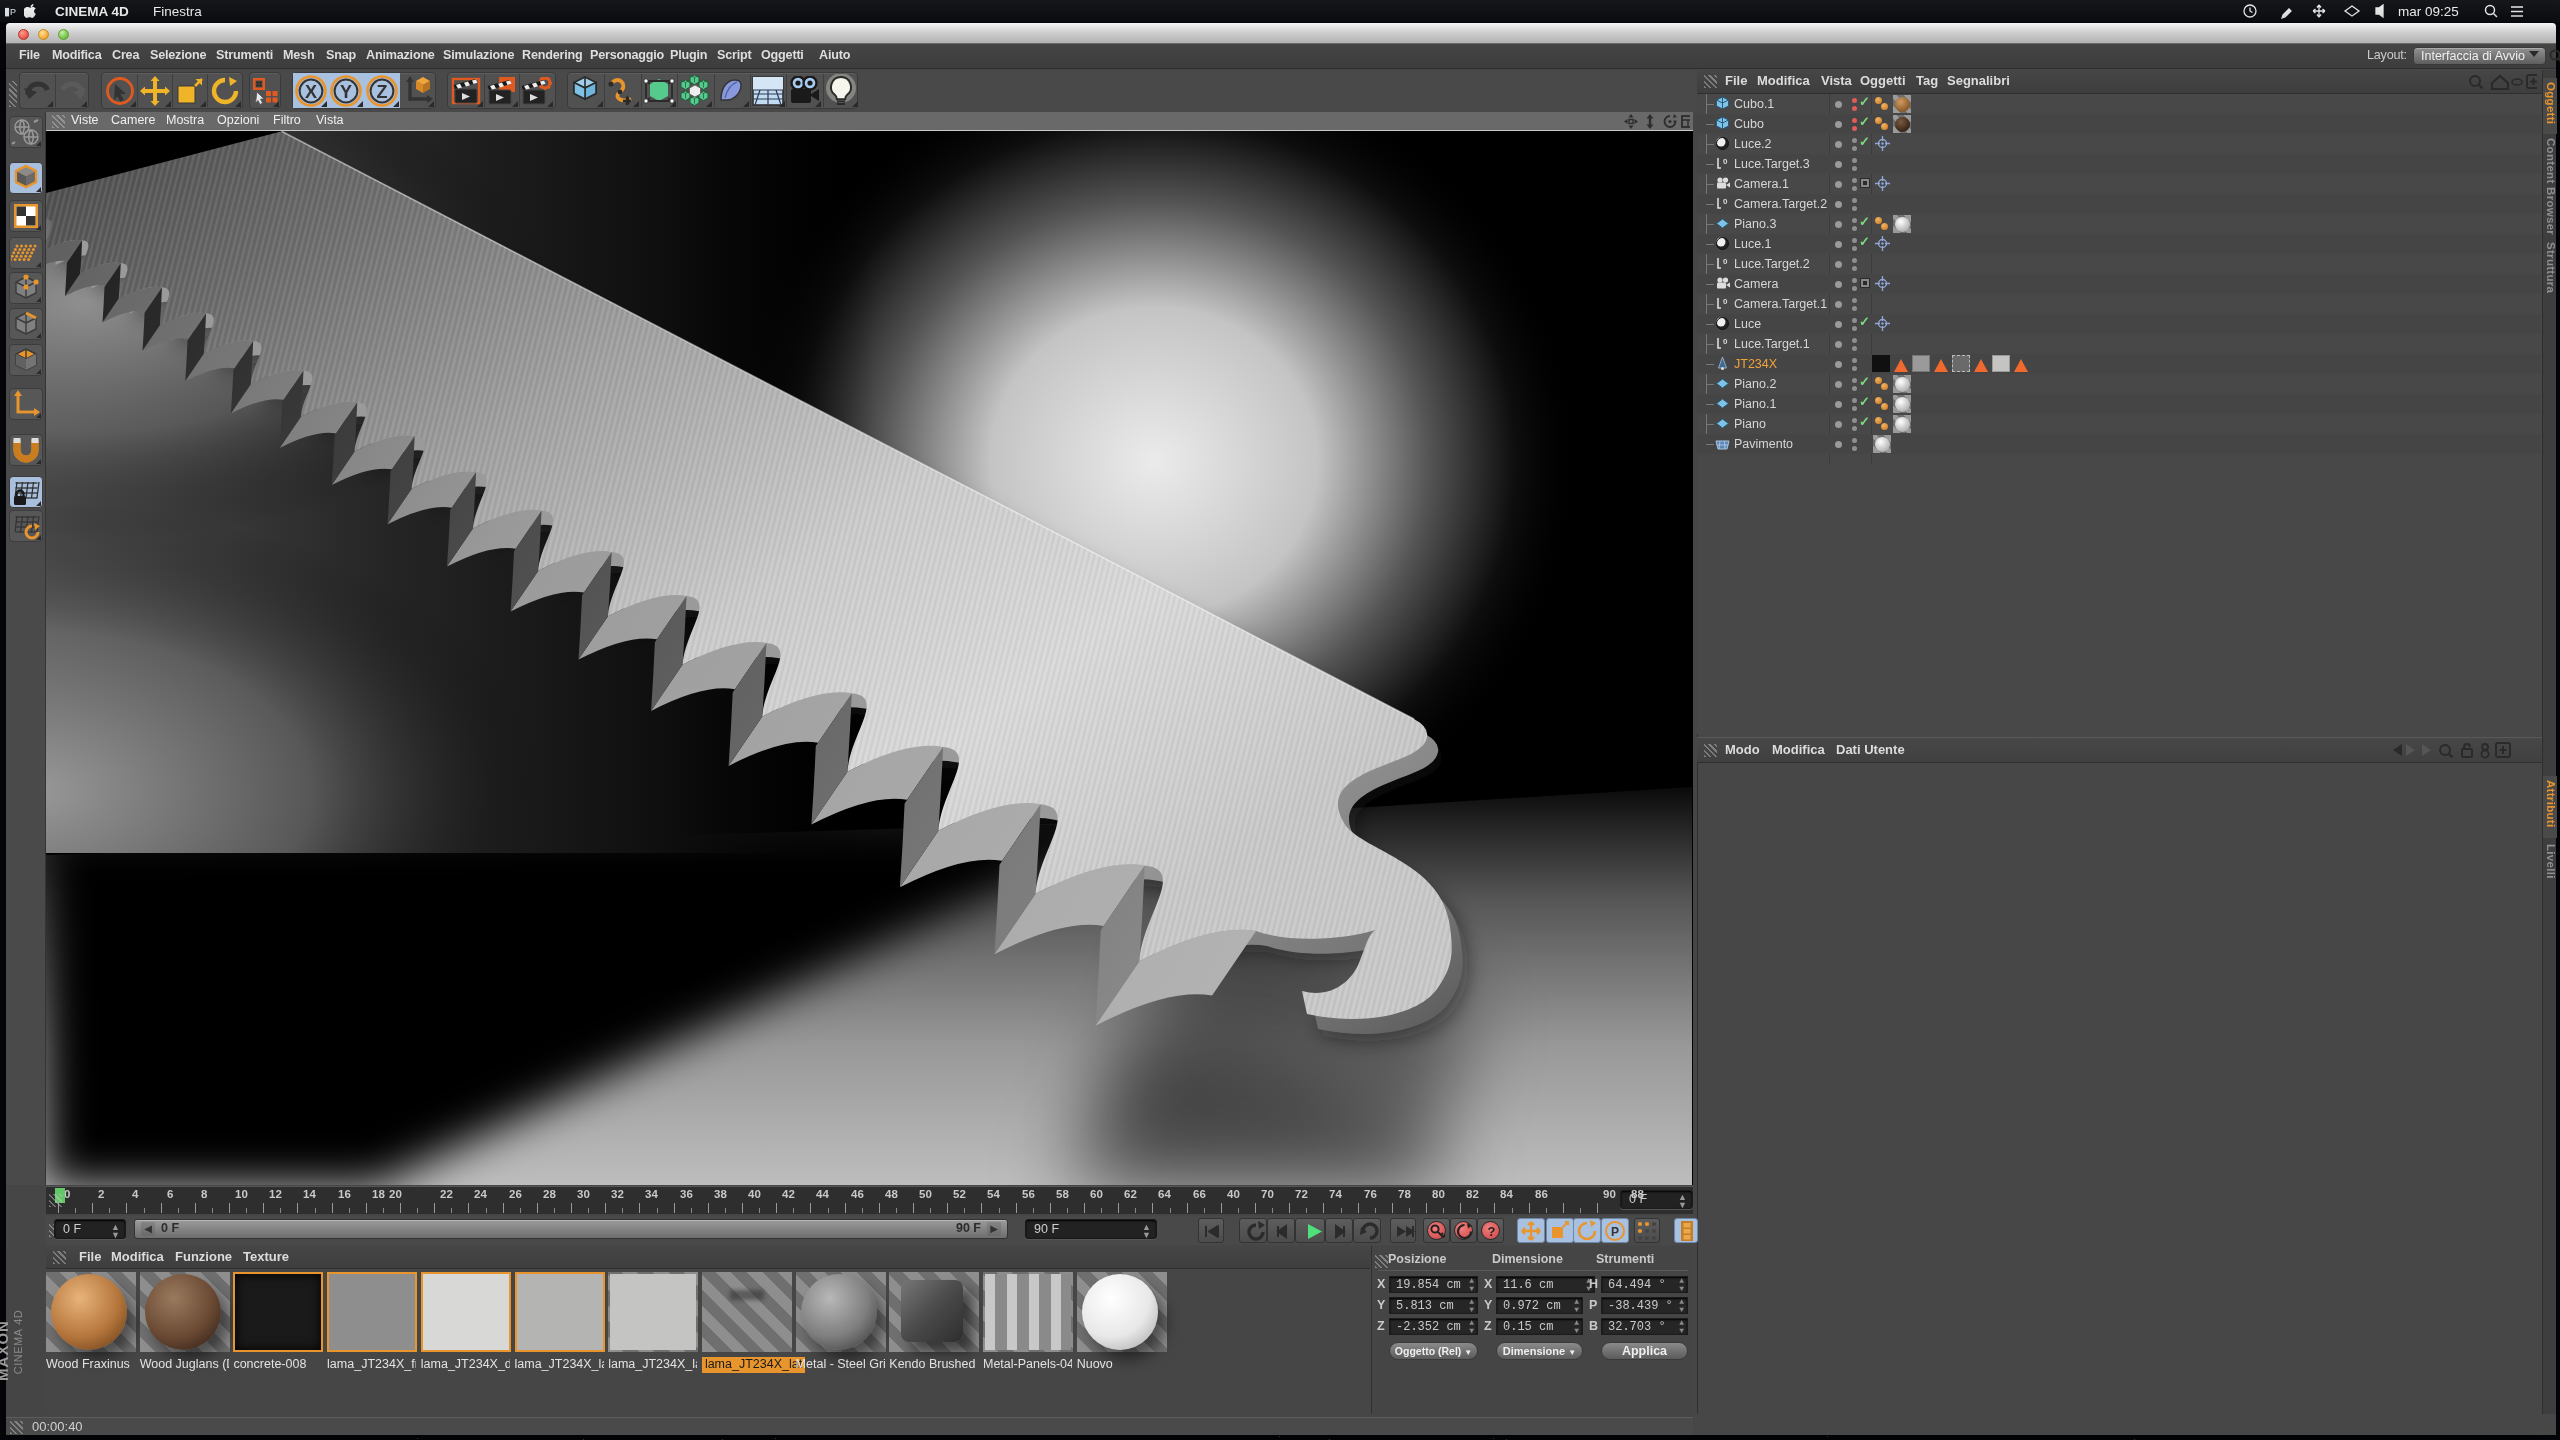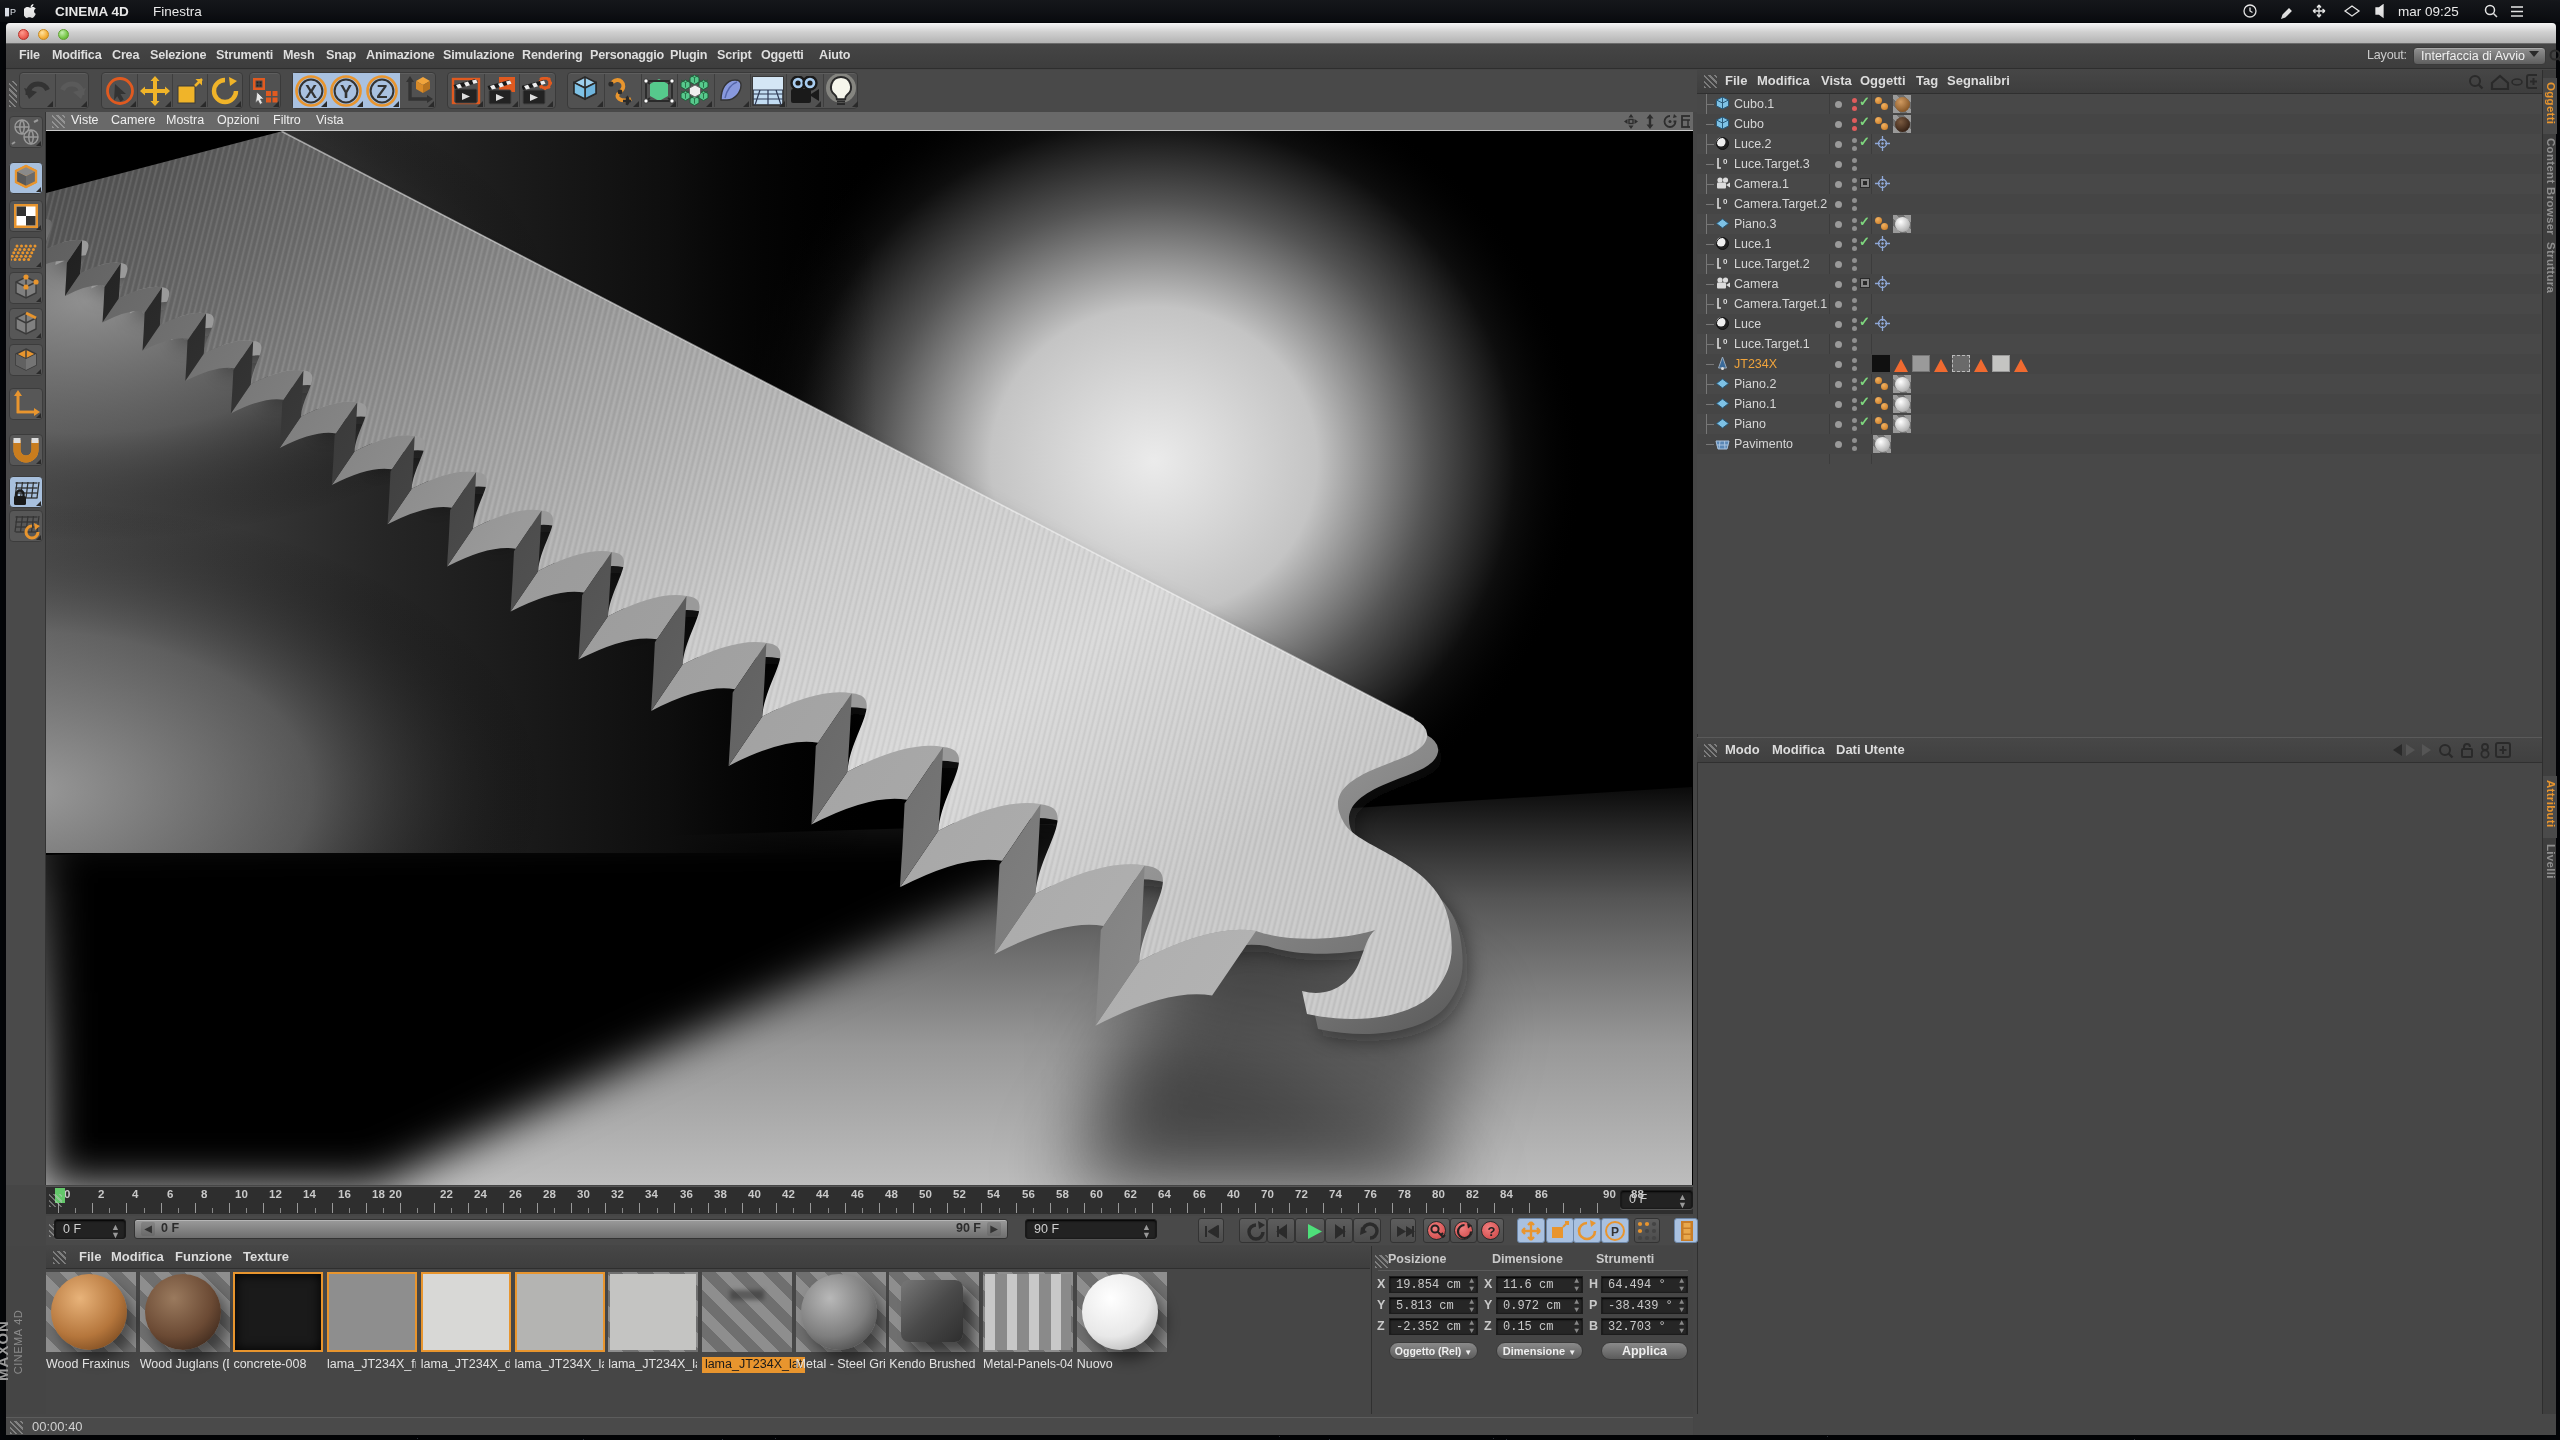--- a/index.html
+++ b/index.html
@@ -1413,21 +1413,21 @@
 
 <div class="abs" id="coords">
     <div class="grip" style="left:3px;top:9px;"></div>
     <div class="clab" style="left:16px;top:6px;">Posizione</div>
     <div class="clab" style="left:120px;top:6px;">Dimensione</div>
     <div class="clab" style="left:224px;top:6px;">Strumenti</div>
     <div style="position:absolute;left:6px;top:24px;width:310px;height:1px;background:#5a5a5a;"></div>
     <div class="clab" style="left:5px;top:31px;">X</div>
     <div class="cfield" style="left:17px;top:30px;width:89px;">19.854 cm<span style="position:absolute;right:3px;top:0px;color:#888;font-size:8px;line-height:8px;">▲<br>▼</span></div>
     <div class="clab" style="left:112px;top:31px;">X</div>
-    <div class="cfield" style="left:124px;top:30px;width:87px;">11.6 cm<span style="position:absolute;right:3px;top:0px;color:#888;font-size:8px;line-height:8px;">▲<br>▼</span></div>
+    <div class="cfield" style="left:124px;top:30px;width:99px;">11.6 cm<span style="position:absolute;right:3px;top:0px;color:#888;font-size:8px;line-height:8px;">▲<br>▼</span></div>
     <div class="clab" style="left:217px;top:31px;">H</div>
     <div class="cfield" style="left:229px;top:30px;width:87px;">64.494 °<span style="position:absolute;right:3px;top:0px;color:#888;font-size:8px;line-height:8px;">▲<br>▼</span></div>
     <div class="clab" style="left:5px;top:52px;">Y</div>
     <div class="cfield" style="left:17px;top:51px;width:89px;">5.813 cm<span style="position:absolute;right:3px;top:0px;color:#888;font-size:8px;line-height:8px;">▲<br>▼</span></div>
     <div class="clab" style="left:112px;top:52px;">Y</div>
     <div class="cfield" style="left:124px;top:51px;width:87px;">0.972 cm<span style="position:absolute;right:3px;top:0px;color:#888;font-size:8px;line-height:8px;">▲<br>▼</span></div>
     <div class="clab" style="left:217px;top:52px;">P</div>
     <div class="cfield" style="left:229px;top:51px;width:87px;">-38.439 °<span style="position:absolute;right:3px;top:0px;color:#888;font-size:8px;line-height:8px;">▲<br>▼</span></div>
     <div class="clab" style="left:5px;top:73px;">Z</div>
     <div class="cfield" style="left:17px;top:72px;width:89px;">-2.352 cm<span style="position:absolute;right:3px;top:0px;color:#888;font-size:8px;line-height:8px;">▲<br>▼</span></div>

